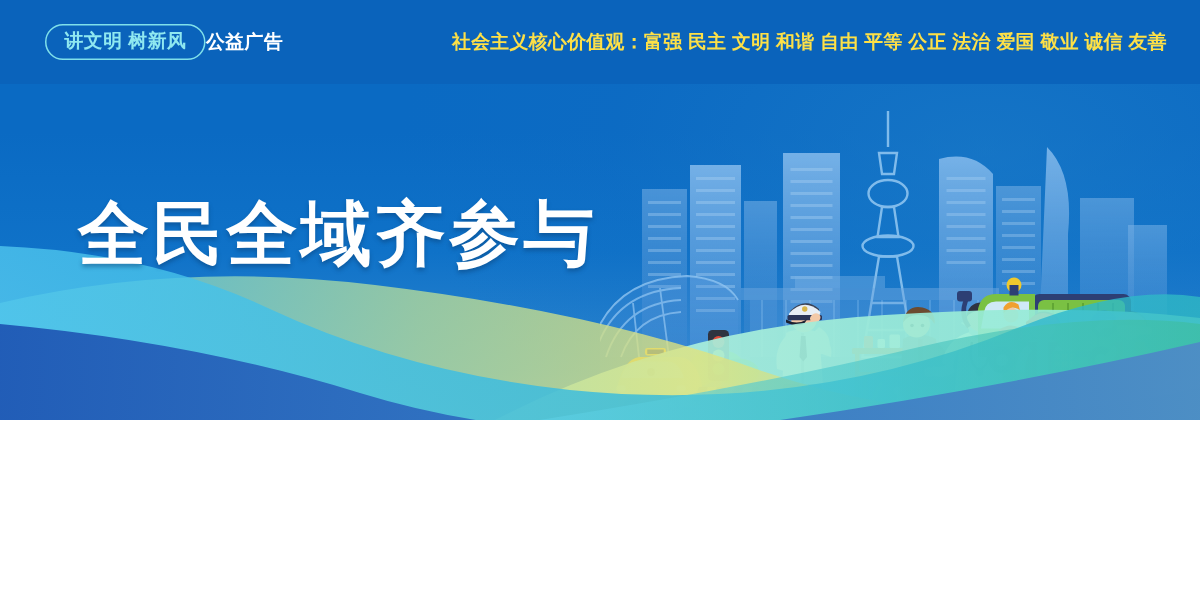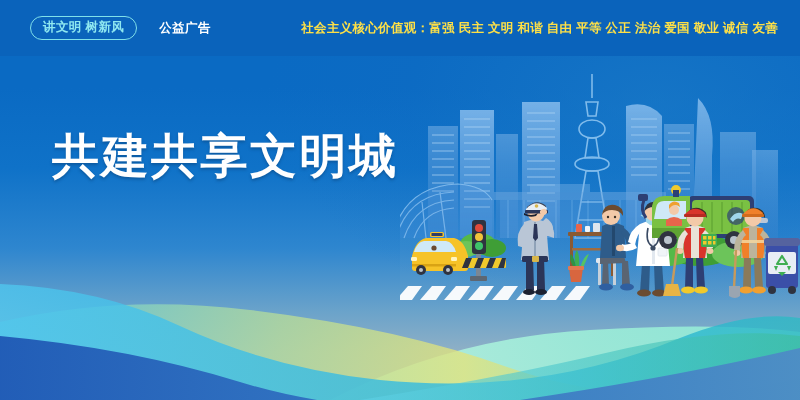--- a/index.html
+++ b/index.html
@@ -7,21 +7,21 @@
     padding: 0;
     background: #ffffff;
   }
   body {
     font-family: "Liberation Sans", "DejaVu Sans", sans-serif;
   }
 
   #poster {
     position: relative;
     width: 800px;
-    height: 400px;
+    height: 280px;
     overflow: hidden;
     background: #0a6cc4;
   }
 
   
   .bg-sky {
     position: absolute;
     left: 0; top: 0;
     width: 800px; height: 400px;
     background: linear-gradient(180deg,
@@ -64,21 +64,20 @@
     font-size: 12.5px;
     font-weight: bold;
     letter-spacing: 0.4px;
     padding: 4px 12px 5px 12px;
     line-height: 1;
     white-space: nowrap;
   }
 
   .public-ad {
     flex: 0 0 auto;
-    margin-left: 22px;
     color: #ffffff;
     font-size: 12.5px;
     font-weight: bold;
     letter-spacing: 0.4px;
     white-space: nowrap;
   }
 
   .core-values {
     flex: 1 1 auto;
     text-align: right;
@@ -581,16 +580,16 @@
     </svg>
   </div>
 
   <div class="header">
     <div class="badge">讲文明 树新风</div>
     <div class="public-ad">公益广告</div>
     <div class="core-values">社会主义核心价值观：富强 民主 文明 和谐  自由 平等 公正 法治  爱国 敬业 诚信 友善</div>
   </div>
 
   <div class="headline">
-    <div class="headline-line">共建共享文明城</div>
+    <div class="headline-line">全民全域齐参与</div>
   </div>
 
 </div>
 
 </body></html>

